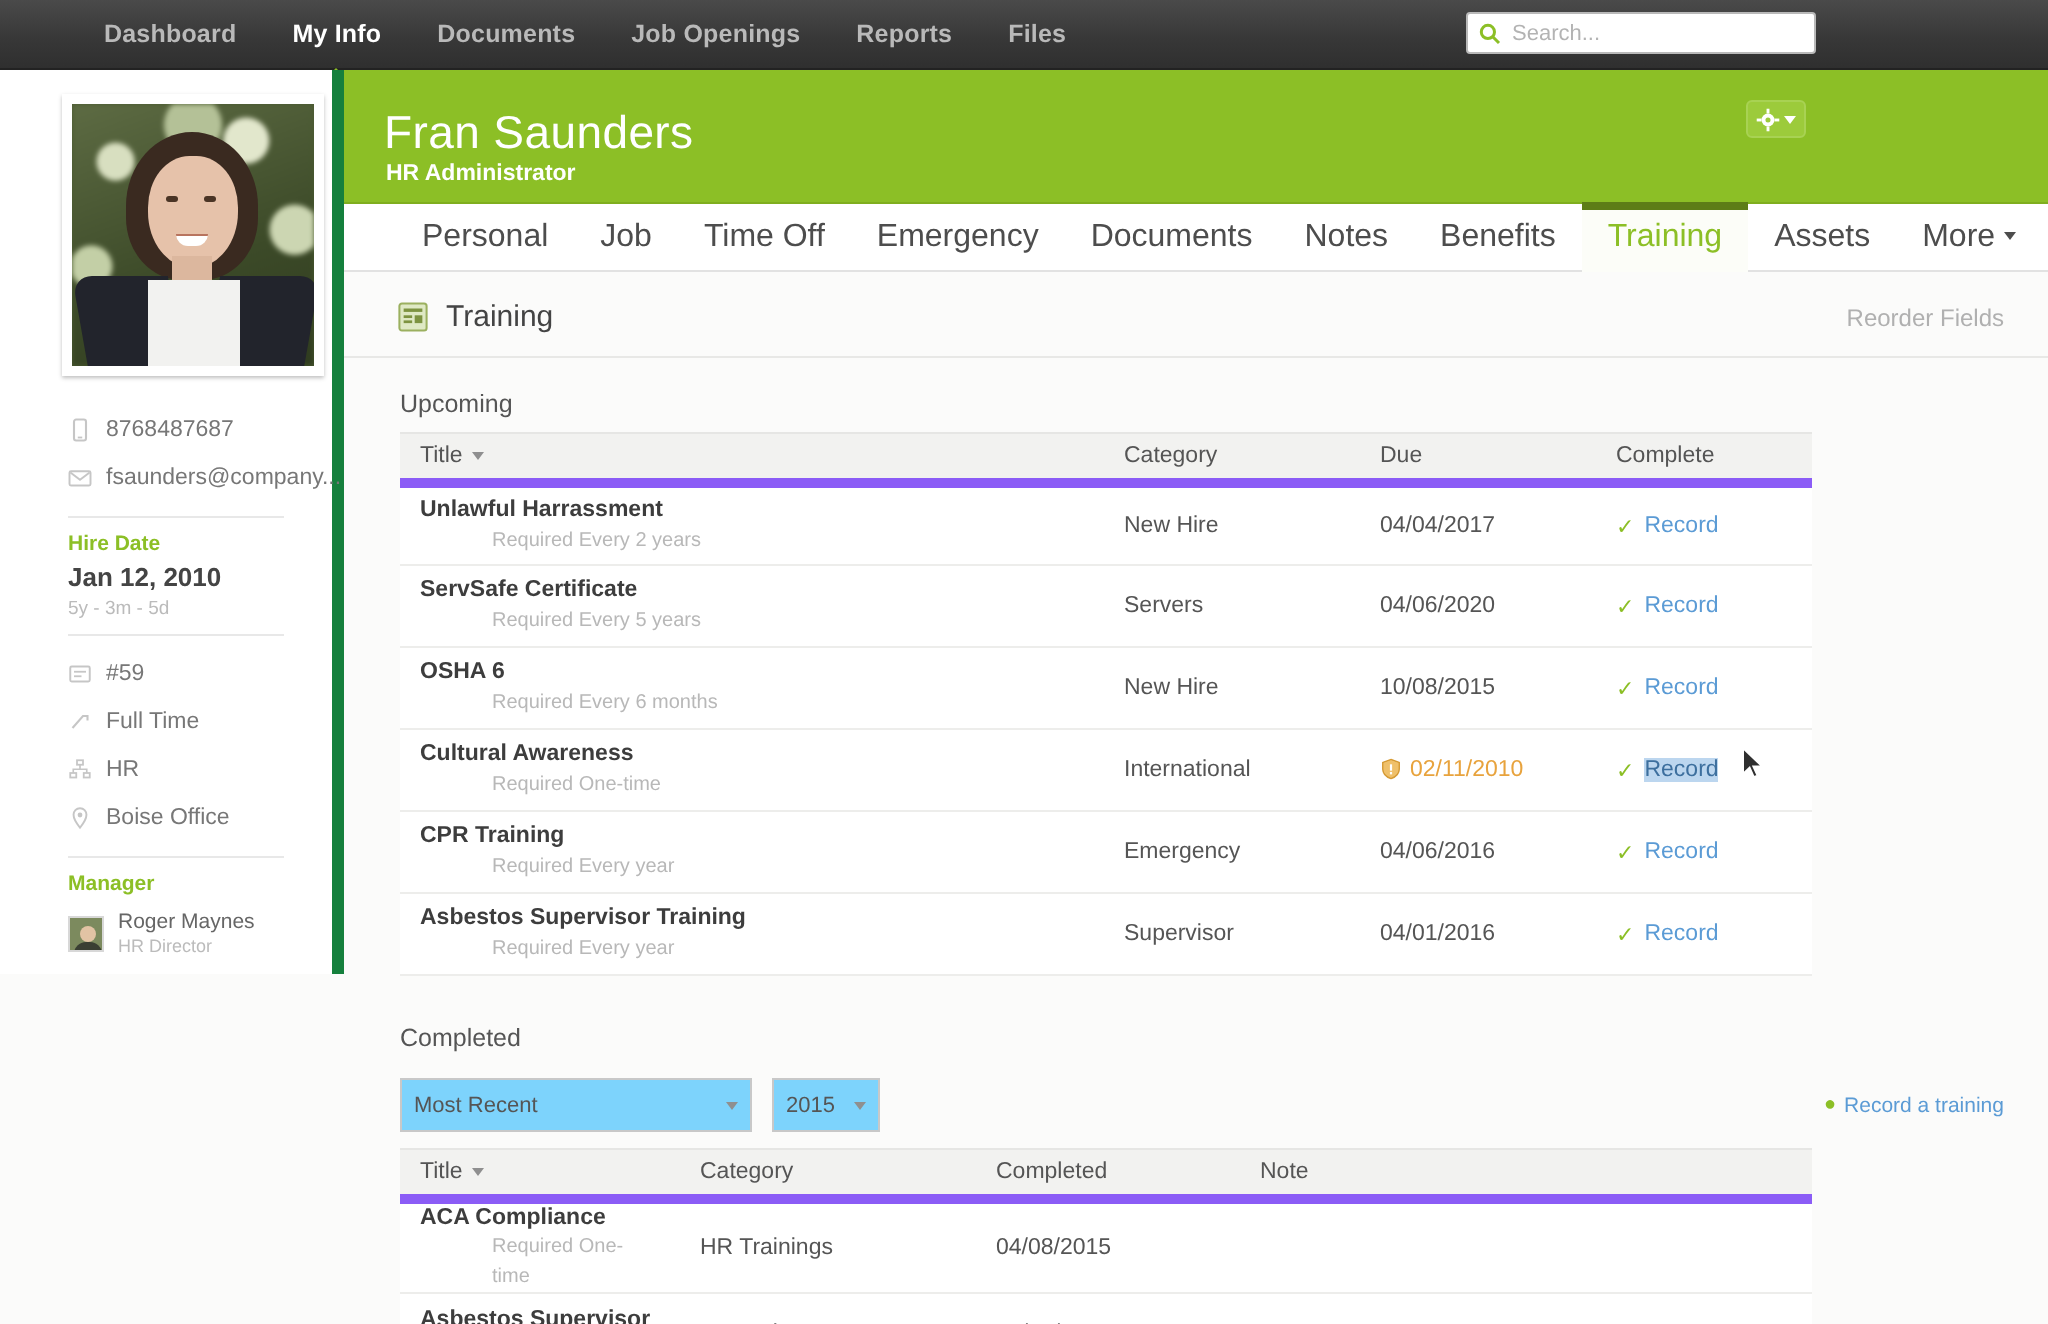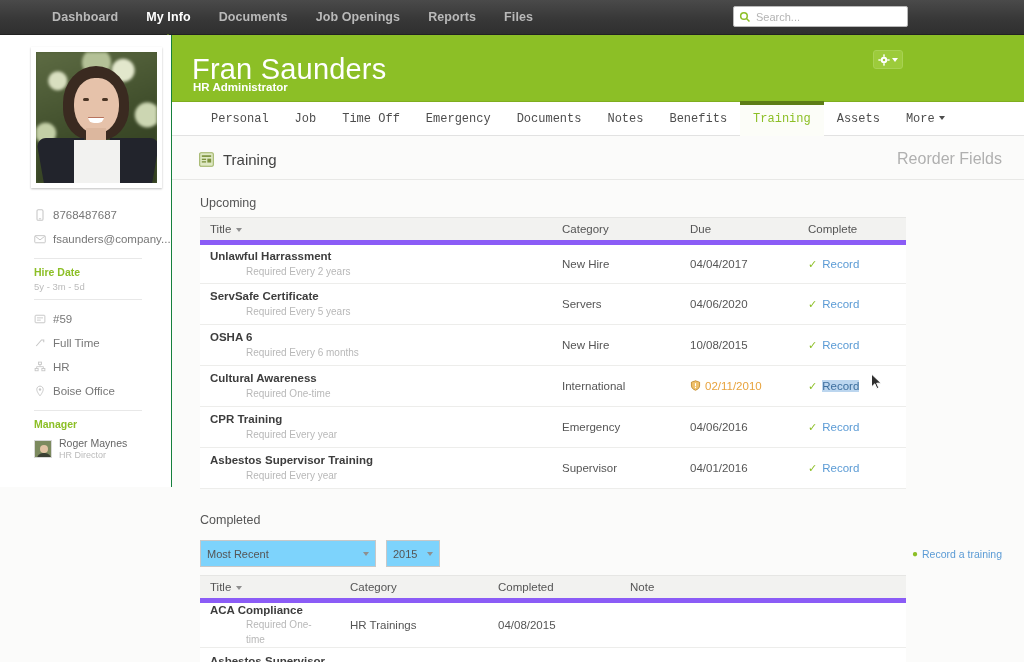--- a/index.html
+++ b/index.html
@@ -45,42 +45,42 @@
   }
   .search-input::placeholder { color:#b3b3b3; }
 
   
   .greenband {
     position:absolute; left:0; top:35px; width:1024px; height:67px;
     background:#8cbf26; border-bottom:1px solid #7fae1f;
   }
   .emp-name {
     position:absolute; left:192px; top:53px;
-    font-size:29px; color:#ffffff; font-weight:normal; letter-spacing:.2px;
+    font-size:23px; color:#ffffff; font-weight:normal; letter-spacing:.2px;
   }
   .emp-title {
     position:absolute; left:193px; top:81px;
     font-size:11.5px; color:#ffffff; font-weight:bold;
   }
   .gear-btn {
     position:absolute; left:873px; top:50px;
     width:30px; height:19px; border-radius:3px;
     background:#9ccb3b; border:1px solid #a8d253;
     display:flex; align-items:center; justify-content:center; gap:2px;
     cursor:pointer;
   }
   .caret-wht {
     width:0;height:0;border-left:3px solid transparent;border-right:3px solid transparent;
     border-top:4px solid #ffffff;
   }
 
   
   .leftcol {
     position:absolute; left:0; top:35px; width:172px; height:452px;
-    background:#ffffff; border-right:1px solid #15803d;
+    background:#ffffff; border-right:6px solid #15803d;
   }
   .photo-frame {
     position:absolute; left:31px; top:12px; width:131px; height:141px;
     background:#ffffff; padding:5px;
     box-shadow:0 1px 2px rgba(0,0,0,.25);
     z-index:5;
   }
   .photo {
     width:121px; height:131px; overflow:hidden; position:relative;
     background:#4a5a30;
@@ -150,41 +150,41 @@
   .mgr-role { font-size:9px; color:#bbb; line-height:1.25; }
 
   
   .tabs {
     position:absolute; left:172px; top:102px; width:852px; height:34px;
     background:#ffffff; border-bottom:1px solid #e2e2e2;
     display:flex; align-items:center; padding-left:26px;
   }
   .tab {
     position:relative; height:34px; line-height:34px; padding:0 13px;
-    font-size:12px; color:#4d4d4d; cursor:pointer; white-space:nowrap;font-family:Liberation Mono, monospace;
+    font-size:16px; color:#4d4d4d; cursor:pointer; white-space:nowrap;
   }
   .tab.active { color:#8cbf26; background:#fcfdf8; }
   .tab.active:before {
     content:""; position:absolute; left:0; right:0; top:-1px; height:4px; background:#5d7d17;
   }
   .tab .tcaret {
     display:inline-block; width:0;height:0; margin-left:4px; vertical-align:middle;
     border-left:3.5px solid transparent;border-right:3.5px solid transparent;border-top:4px solid #4d4d4d;
   }
 
   
   .content { position:absolute; left:172px; top:136px; width:852px; height:526px; background:#fbfbfa; overflow:hidden; }
   .panel-head {
     display:flex; align-items:center; padding:14px 22px 11px 26px;
     border-bottom:1px solid #e8e8e6;
   }
   .panel-ico { width:17px; height:17px; margin-right:8px; flex:none; }
   .panel-title { font-size:15px; color:#444; }
   .reorder {
-    margin-left:auto; font-size:16px; color:#b0b0b0; cursor:pointer;
+    margin-left:auto; font-size:12px; color:#b0b0b0; cursor:pointer;
   }
   .sec-title { padding:16px 0 7px 28px; font-size:12.5px; color:#555; }
 
   table.grid { width:706px; margin-left:28px; border-collapse:collapse; table-layout:fixed; }
   table.grid thead th {
     background:#f2f2f0; border-top:1px solid #e6e6e4; border-bottom:5px solid #8b5cf6;
     font-size:11.5px; color:#555; font-weight:normal; text-align:left;
     height:25px; padding:0 10px;
   }
   table.grid tbody td {
@@ -297,20 +297,21 @@
         <svg class="side-ico" viewBox="0 0 16 16">
           <rect x="1" y="3.5" width="14" height="9.5" rx="1" fill="none" stroke="#999" stroke-width="1.3"></rect>
           <polyline points="1.6,4.3 8,9.2 14.4,4.3" fill="none" stroke="#999" stroke-width="1.3"></polyline>
         </svg>
         <span>fsaunders@company...</span>
       </div>
 
       <div class="side-divider"></div>
 
       <div class="side-lbl">Hire Date</div>
+      <div class="side-val">Jan 12, 2010</div>
       <div class="side-sub">5y - 3m - 5d</div>
 
       <div class="side-divider"></div>
 
       <div class="side-row">
         <svg class="side-ico" viewBox="0 0 16 16">
           <rect x="1.5" y="3" width="13" height="10" rx="1" fill="none" stroke="#999" stroke-width="1.3"></rect>
           <line x1="4" y1="6.5" x2="12" y2="6.5" stroke="#999" stroke-width="1.2"></line>
           <line x1="4" y1="9.5" x2="9" y2="9.5" stroke="#999" stroke-width="1.2"></line>
         </svg>

